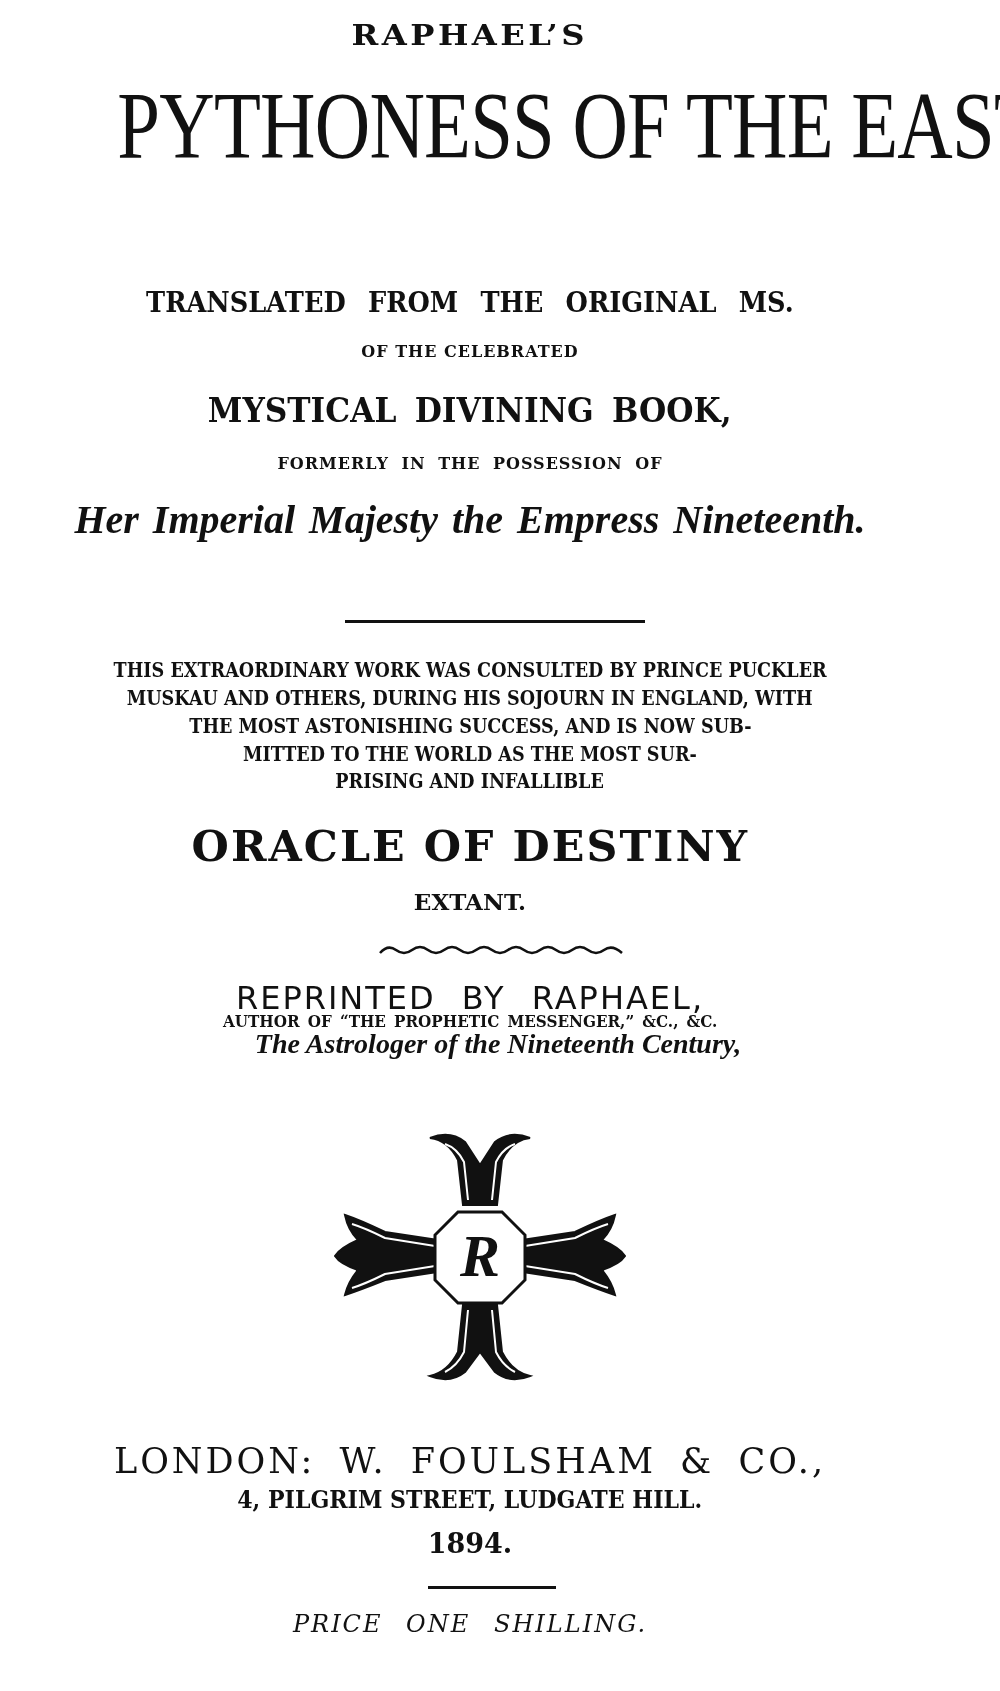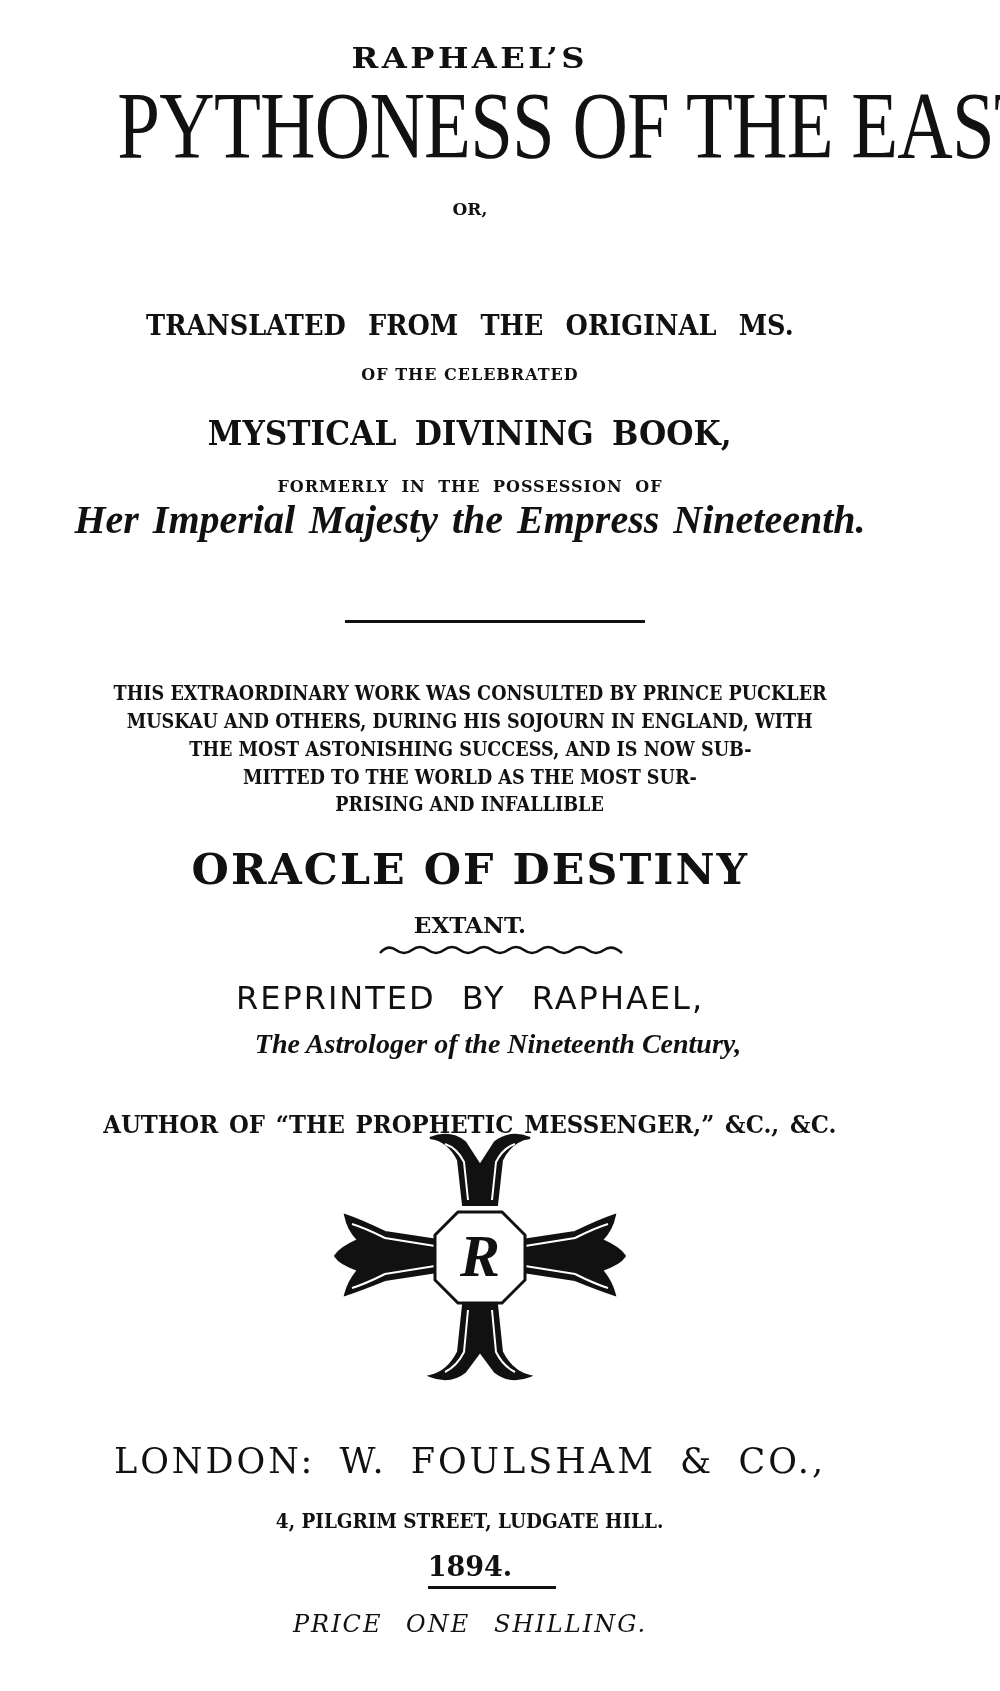--- a/index.html
+++ b/index.html
@@ -6,21 +6,21 @@
   body {
     width: 1000px; height: 1691px; position: relative; overflow: hidden;
     color: #111111;
     font-family: "DejaVu Serif", "Liberation Serif", serif;
   }
   .page { position: absolute; left: 0; top: 0; width: 940px; height: 1691px; }
   .line {
     position: absolute; left: 0; width: 940px; text-align: center;
     white-space: nowrap; line-height: 1; margin: 0;
   }
-  .slab { font-family: "DejaVu Serif", serif; font-weight: bold; margin-top: 23px; }
+  .slab { font-family: "DejaVu Serif", serif; font-weight: bold; }
   .cond { display: inline-block; transform-origin: center; }
 
   #l-raphaels { top: 22px; font-size: 28px; letter-spacing: 3px; }
   #l-raphaels .cond { transform: scaleX(1.15); }
 
   #l-title { top: 78px; font-family: "Liberation Serif", serif; font-size: 96px; font-weight: normal; letter-spacing: -1px; }
   #l-title .cond { transform: scaleX(0.80) scaleY(1.0); }
 
   #l-or { top: 178px; font-size: 17px; }
   #l-subtitle { top: 207px; font-family: "Liberation Serif", serif; font-size: 50px; font-weight: bold; font-style: italic; }
@@ -47,41 +47,40 @@
   #p4 { top: 771px; }
 
   #l-oracle { top: 826px; font-size: 42px; letter-spacing: 2px; }
   #l-oracle .cond { transform: scaleX(1.02); }
   #l-extant { top: 890px; font-size: 23px; }
 
   #wavy { position: absolute; left: 378px; top: 942px; width: 246px; height: 14px; }
 
   #l-reprinted { top: 982px; font-family: "DejaVu Sans", sans-serif; font-size: 32px; font-weight: normal; letter-spacing: 2px; word-spacing: 14px; }
   #l-astrologer { top: 1030px; font-family: "Liberation Serif", serif; font-size: 28px; font-style: italic; font-weight: bold; padding-left: 28px; }
-  #l-author { top: 1090px; font-size: 24px; word-spacing: 3px; }
+  #l-author { top: 1014px; font-size: 16px; word-spacing: 3px; }
   #l-author .cond { transform: scaleX(0.95); }
 
   #cross { position: absolute; left: 330px; top: 1120px; width: 300px; height: 280px; }
 
   #l-london { top: 1444px; font-size: 35px; font-weight: normal; letter-spacing: 3px; word-spacing: 10px; }
-  #l-address { top: 1488px; font-size: 20px; }
+  #l-address { top: 1488px; font-size: 24px; }
   #l-address .cond { transform: scaleX(0.92); }
   #l-year { top: 1530px; font-size: 27px; }
   #l-price { top: 1612px; font-size: 24px; font-style: italic; font-weight: normal; letter-spacing: 2px; word-spacing: 14px; }
 </style>
 </head>
 <body>
 
 <div class="page">
 
   <p id="l-raphaels" class="line slab"><span class="cond">RAPHAEL’S</span></p>
 
   <h1 id="l-title" class="line"><span class="cond">PYTHONESS OF THE EAST;</span></h1>
 
-  <p id="l-or" class="line slab">OR,</p>
 
 
   <p id="l-celebrated" class="line slab">OF THE CELEBRATED</p>
 
   <p id="l-translated" class="line slab"><span class="cond">TRANSLATED FROM THE ORIGINAL MS.</span></p>
 
   <p id="l-mystical" class="line slab"><span class="cond">MYSTICAL DIVINING BOOK,</span></p>
 
   <p id="l-formerly" class="line slab">FORMERLY IN THE POSSESSION OF</p>
 

